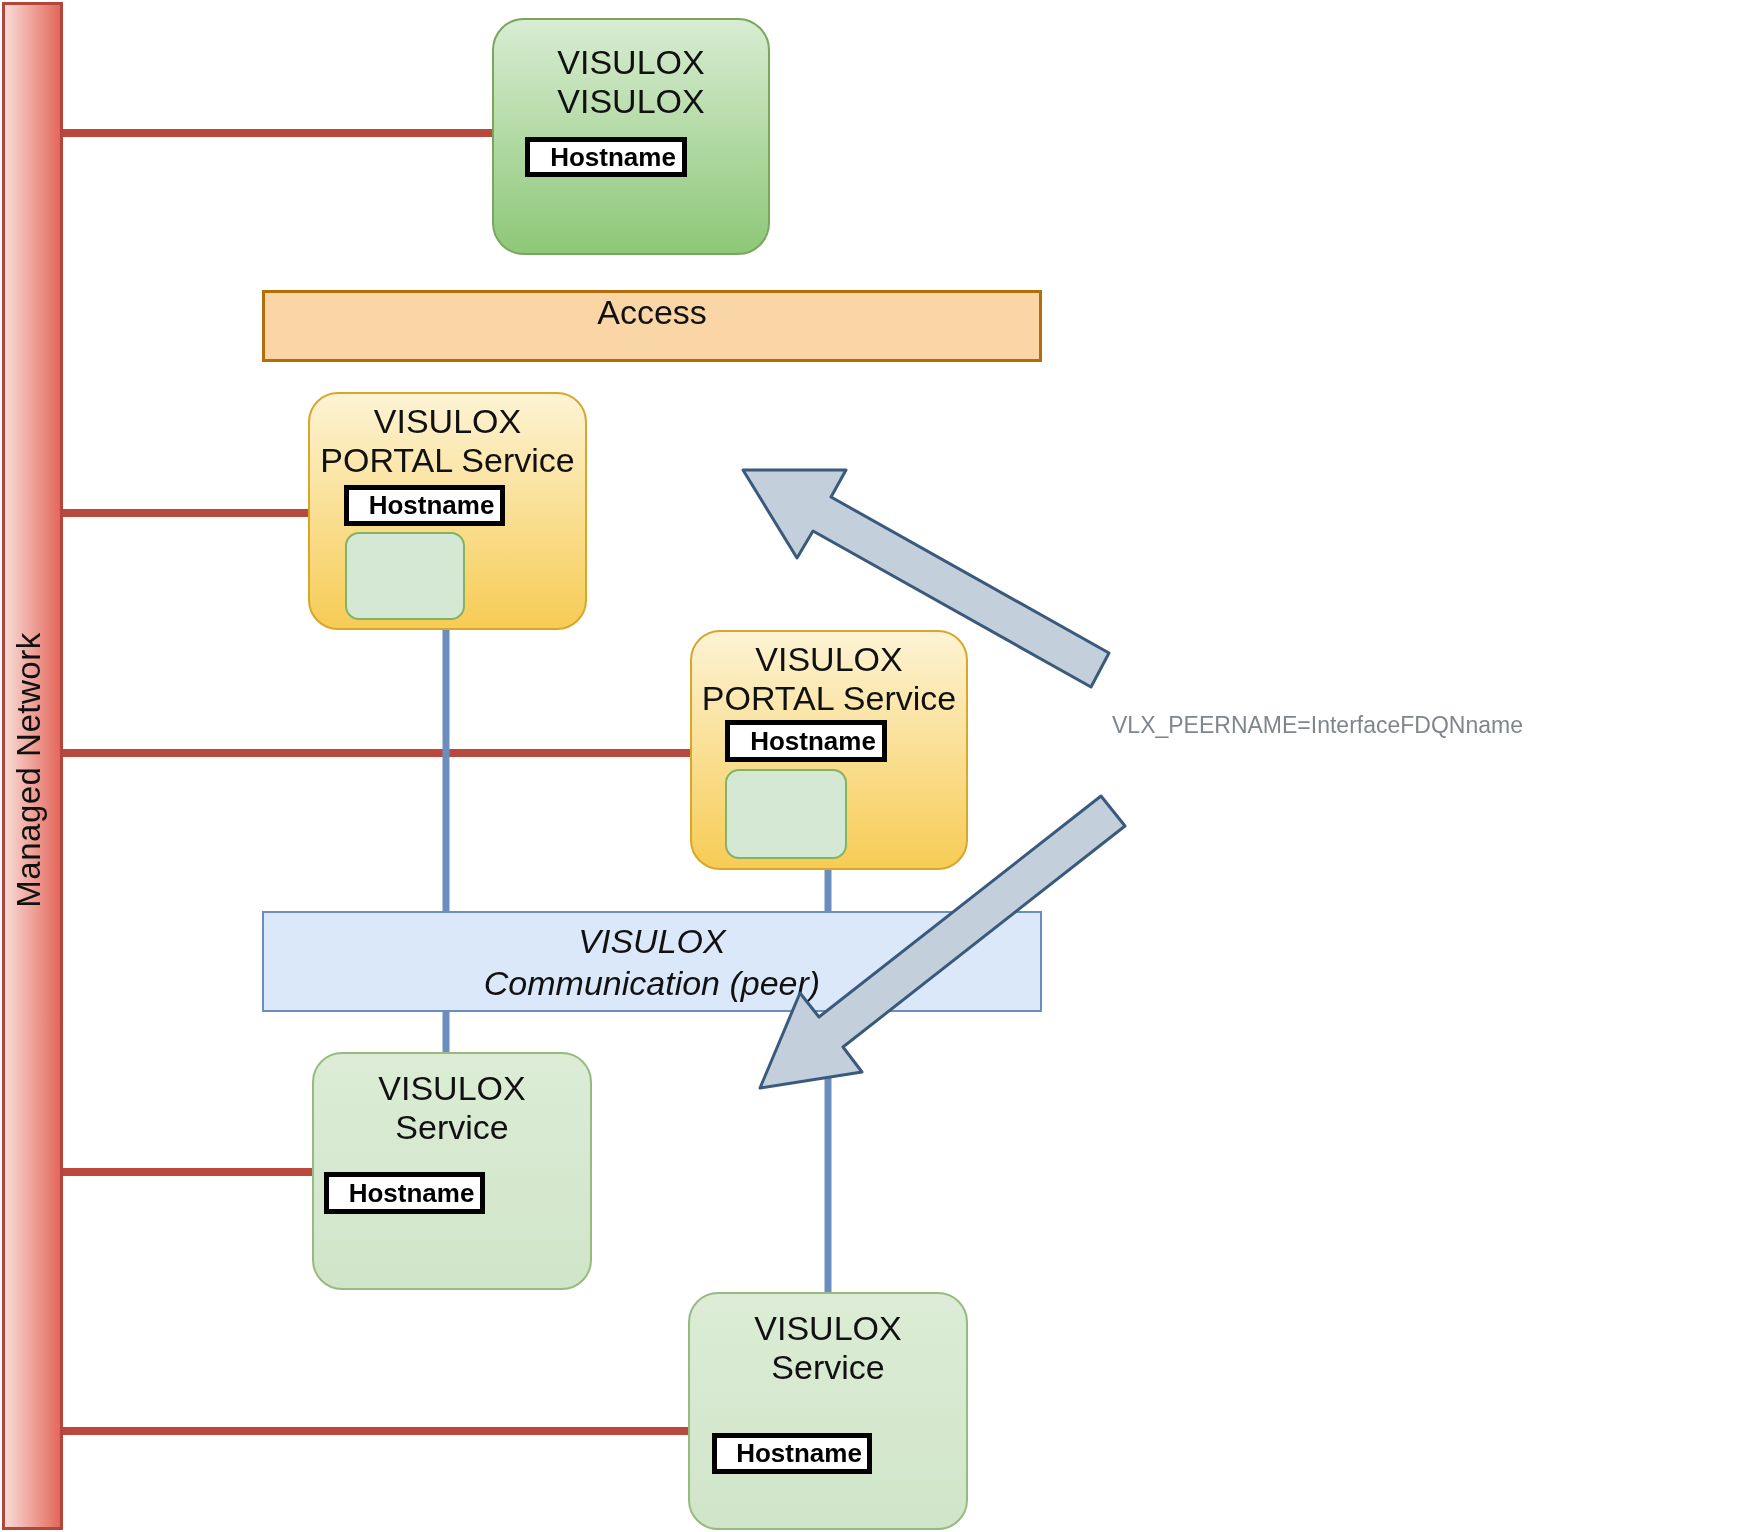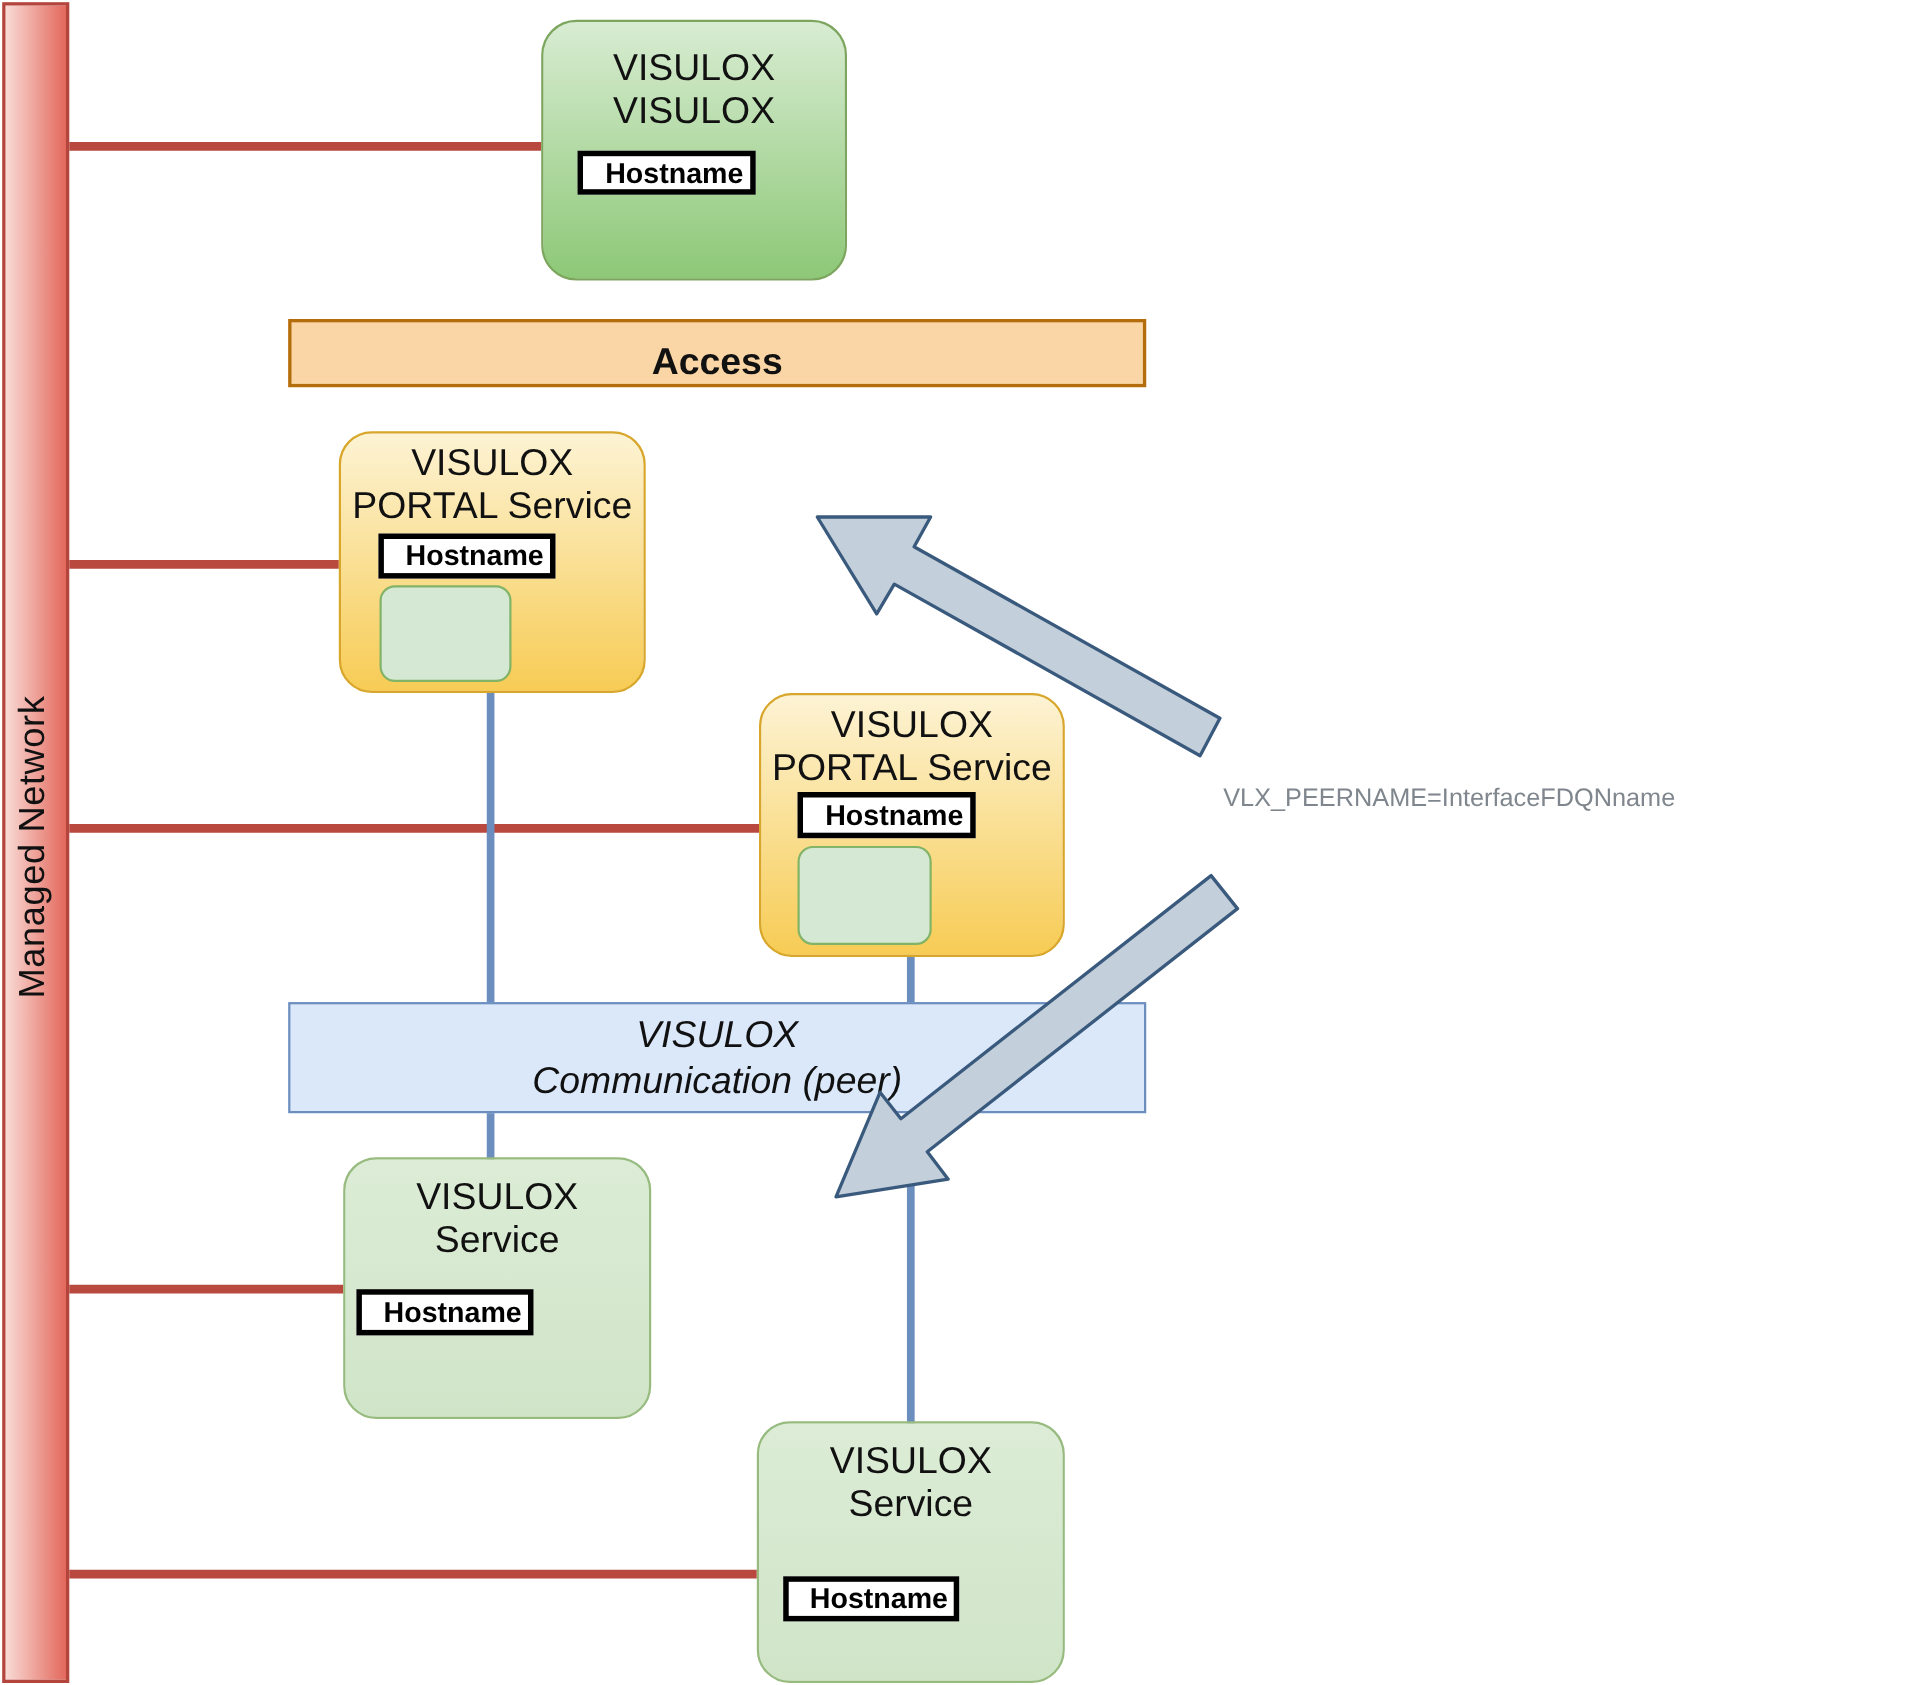--- a/index.html
+++ b/index.html
@@ -42,24 +42,24 @@
   }
 
   #gateway-box{
     left:492px;top:18px;width:278px;height:237px;
     background:linear-gradient(to bottom,var(--green-grad-top),var(--green-grad-bottom));
     border:2px solid var(--green-border);padding-top:23px;
   }
   #gateway-box .hostbox{left:31px;top:117px;width:162px;height:40px;}
 
   #access-bar{
-    left:262px;top:290px;width:780px;height:62px;z-index:2;
+    left:262px;top:290px;width:780px;height:72px;z-index:2;
     background:var(--orange-fill);border:3px solid var(--orange-border);
-    display:flex;align-items:flex-end;justify-content:center;
-    font-size:34px;color:#111;font-weight:bold;
+    display:flex;align-items:flex-start;justify-content:center;
+    font-size:34px;color:#111;
   }
 
   #portal-box-1{
     left:308px;top:392px;width:279px;height:238px;
     background:linear-gradient(to bottom,var(--yellow-grad-top),var(--yellow-grad-bottom));
     border:2px solid var(--yellow-border);padding-top:8px;border-radius:30px;
   }
   #portal-box-1 .hostbox{left:34px;top:91px;width:161px;height:41px;}
   #portal-box-1 .subbox{left:35px;top:138px;width:120px;height:88px;}
 

